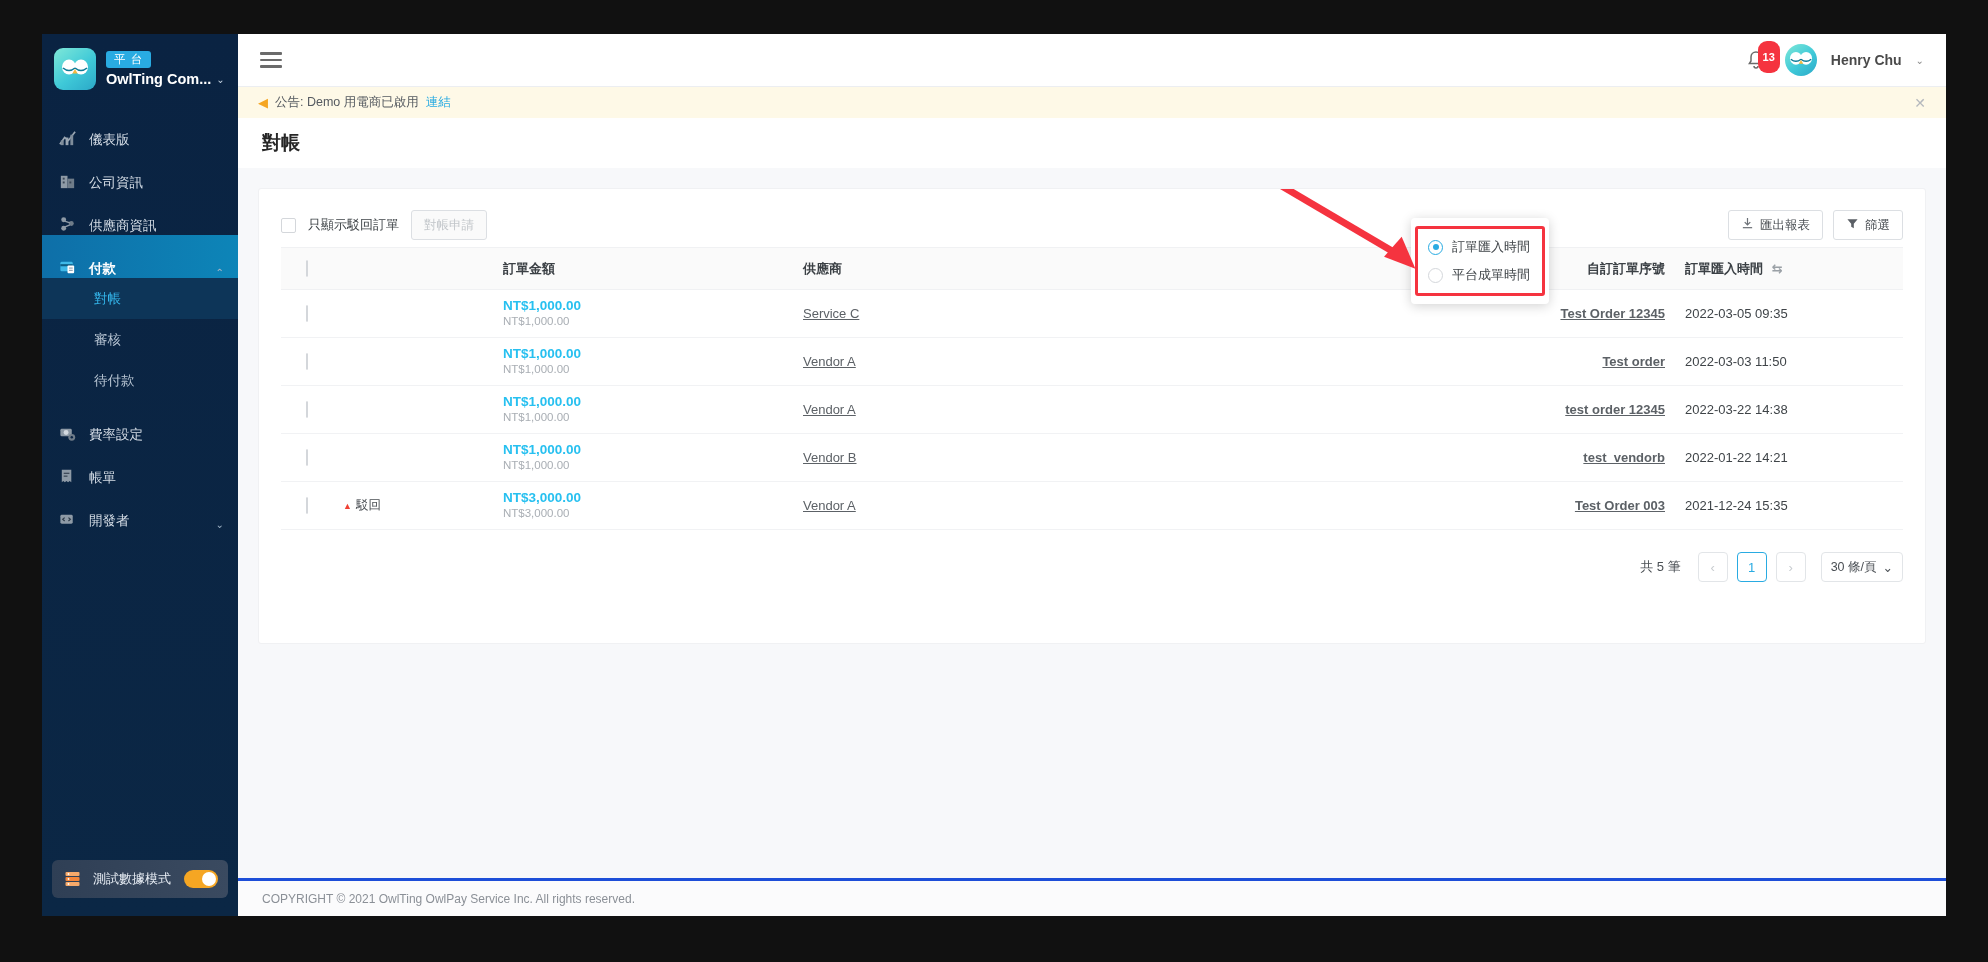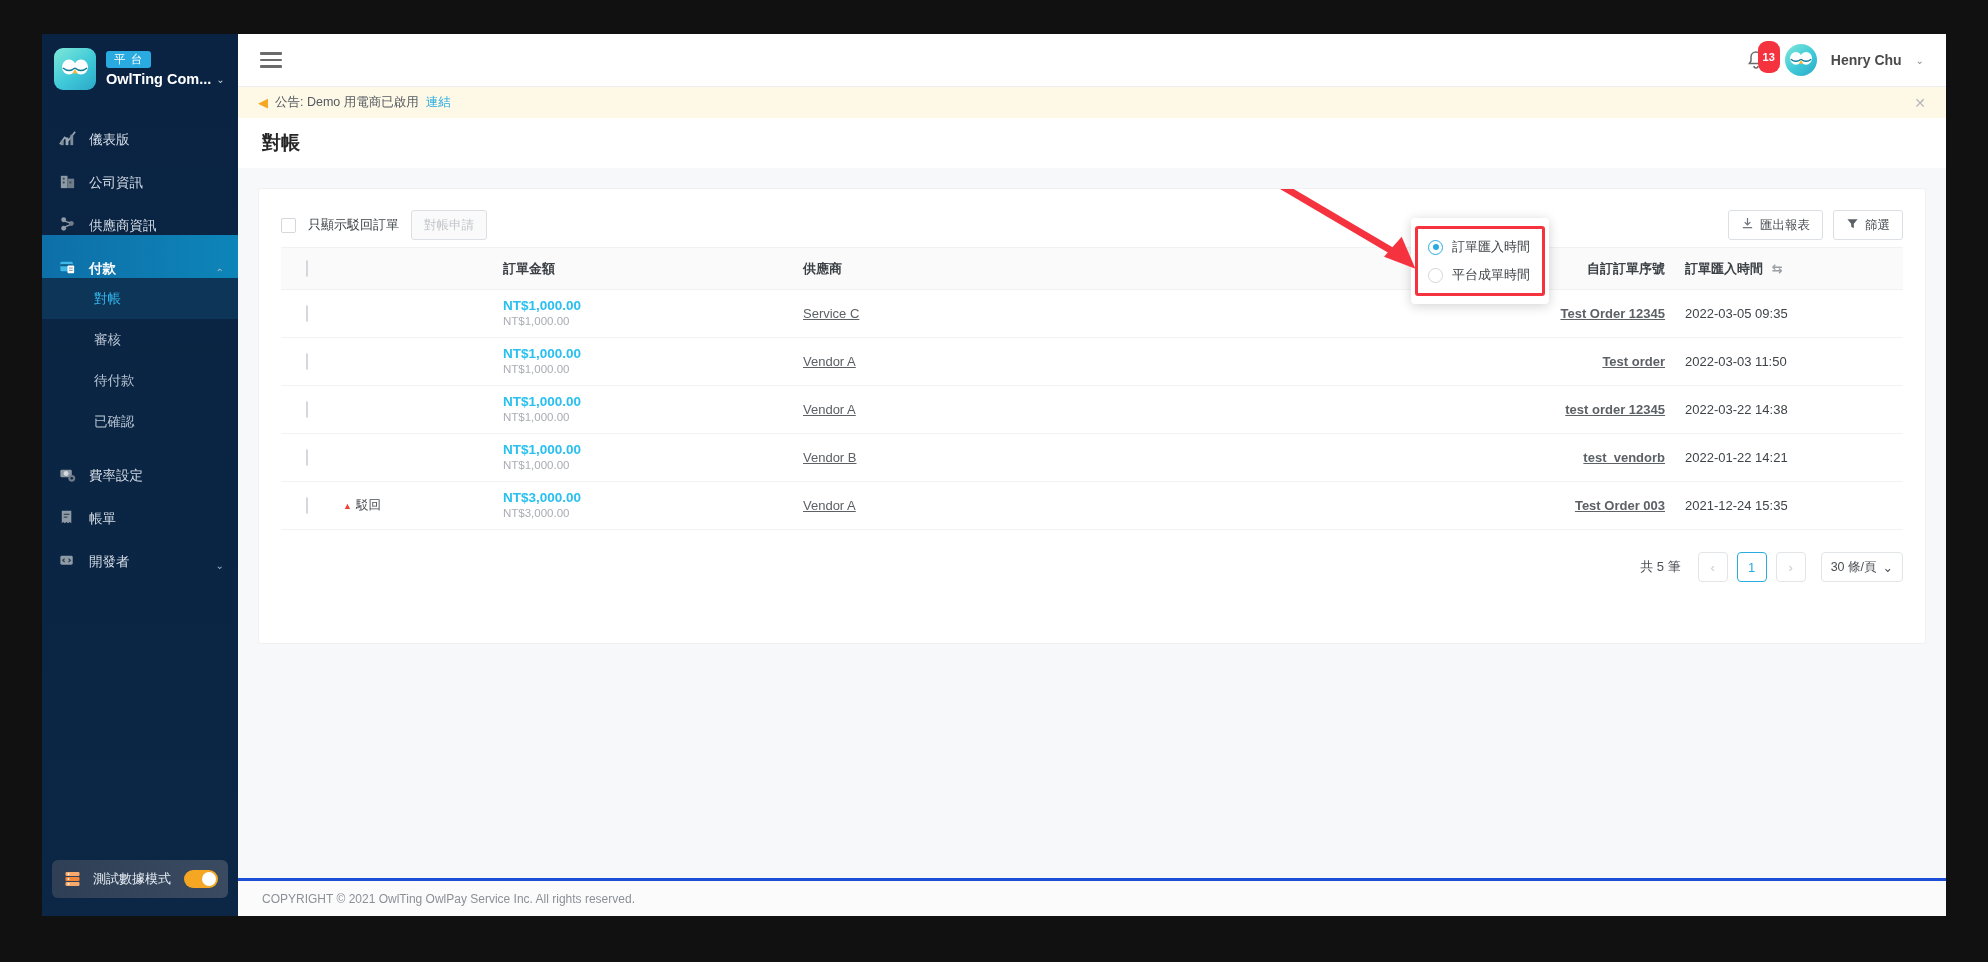--- a/index.html
+++ b/index.html
@@ -354,23 +354,20 @@
         </div>
 
         <div class="sub-item active">
           <span>對帳</span>
         </div>
         <div class="sub-item">
           <span>審核</span>
         </div>
         <div class="sub-item">
           <span>待付款</span>
-        </div>
-        <div class="sub-item">
-          <span>已確認</span>
         </div>
 
         <div class="nav-item">
           <span class="nav-icon">
             <svg width="19" height="19" viewBox="0 0 20 20">
               <rect x="2.5" y="5" width="12" height="8" rx="1.5" fill="#8e9aa6"></rect>
               <circle cx="8.5" cy="9" r="2.6" fill="#d4dae0"></circle>
               <circle cx="14.5" cy="14" r="3.6" fill="#6f7c89"></circle>
               <circle cx="14.5" cy="14" r="1.3" fill="#0b2545"></circle>
             </svg>

